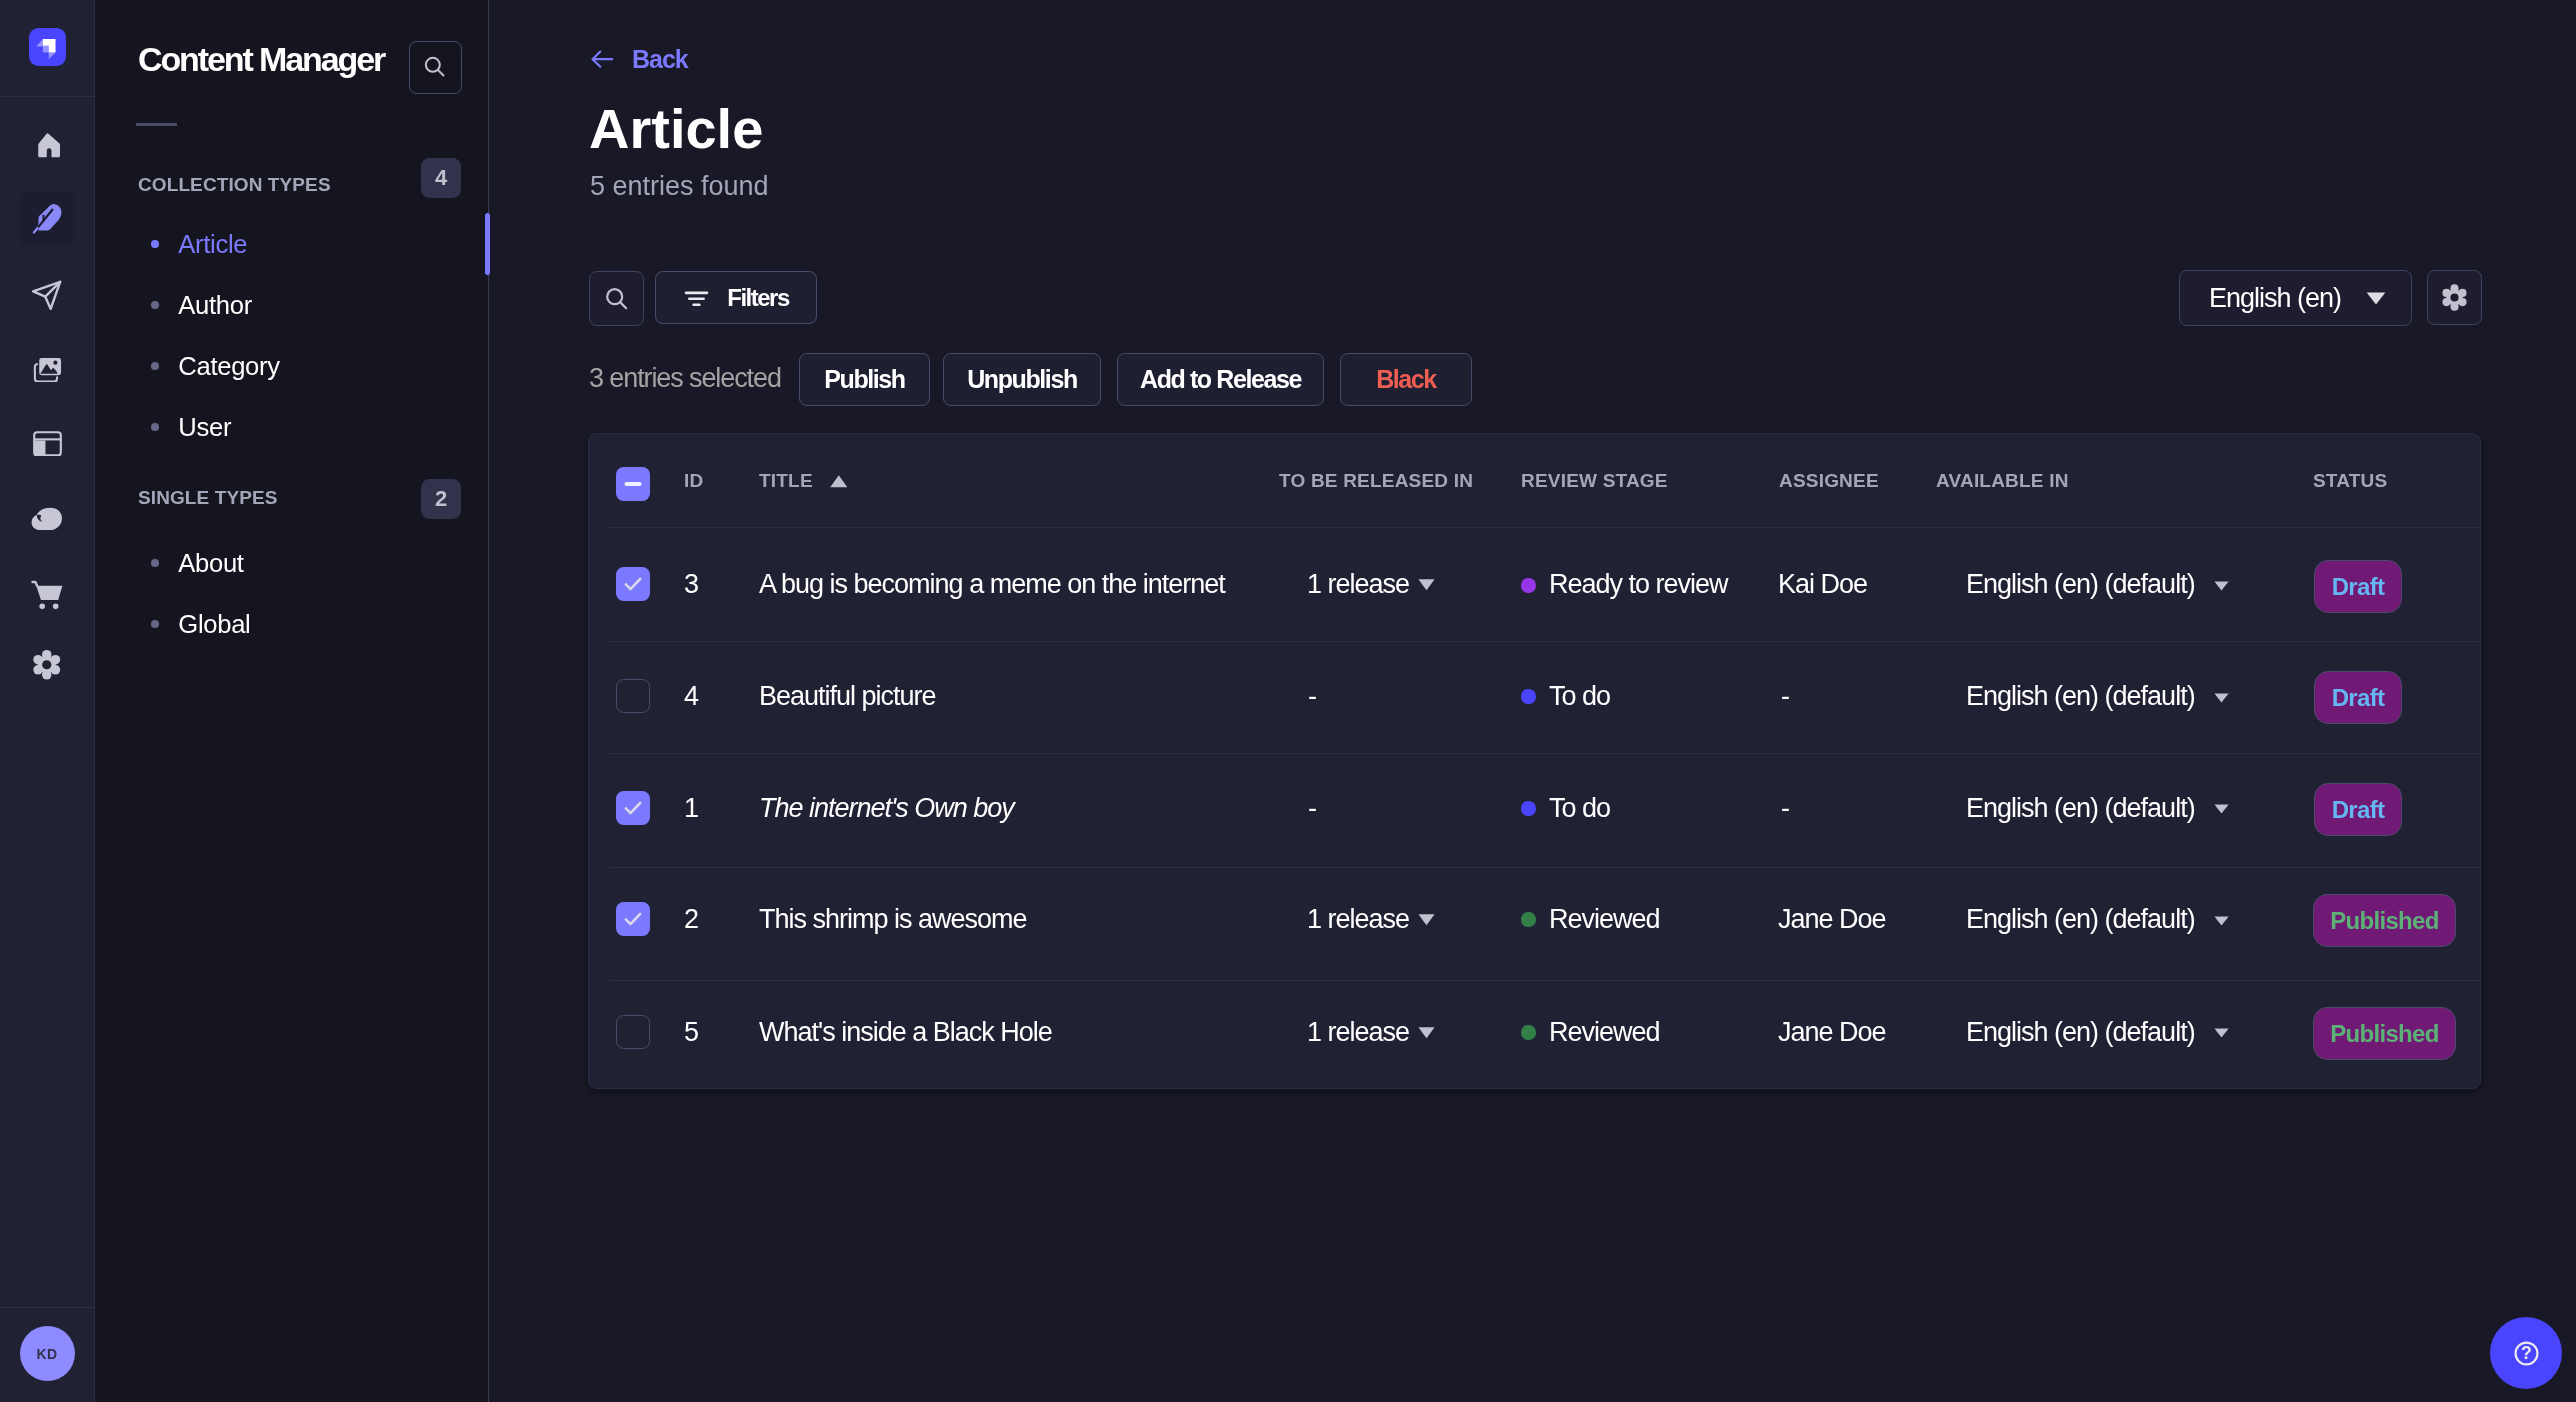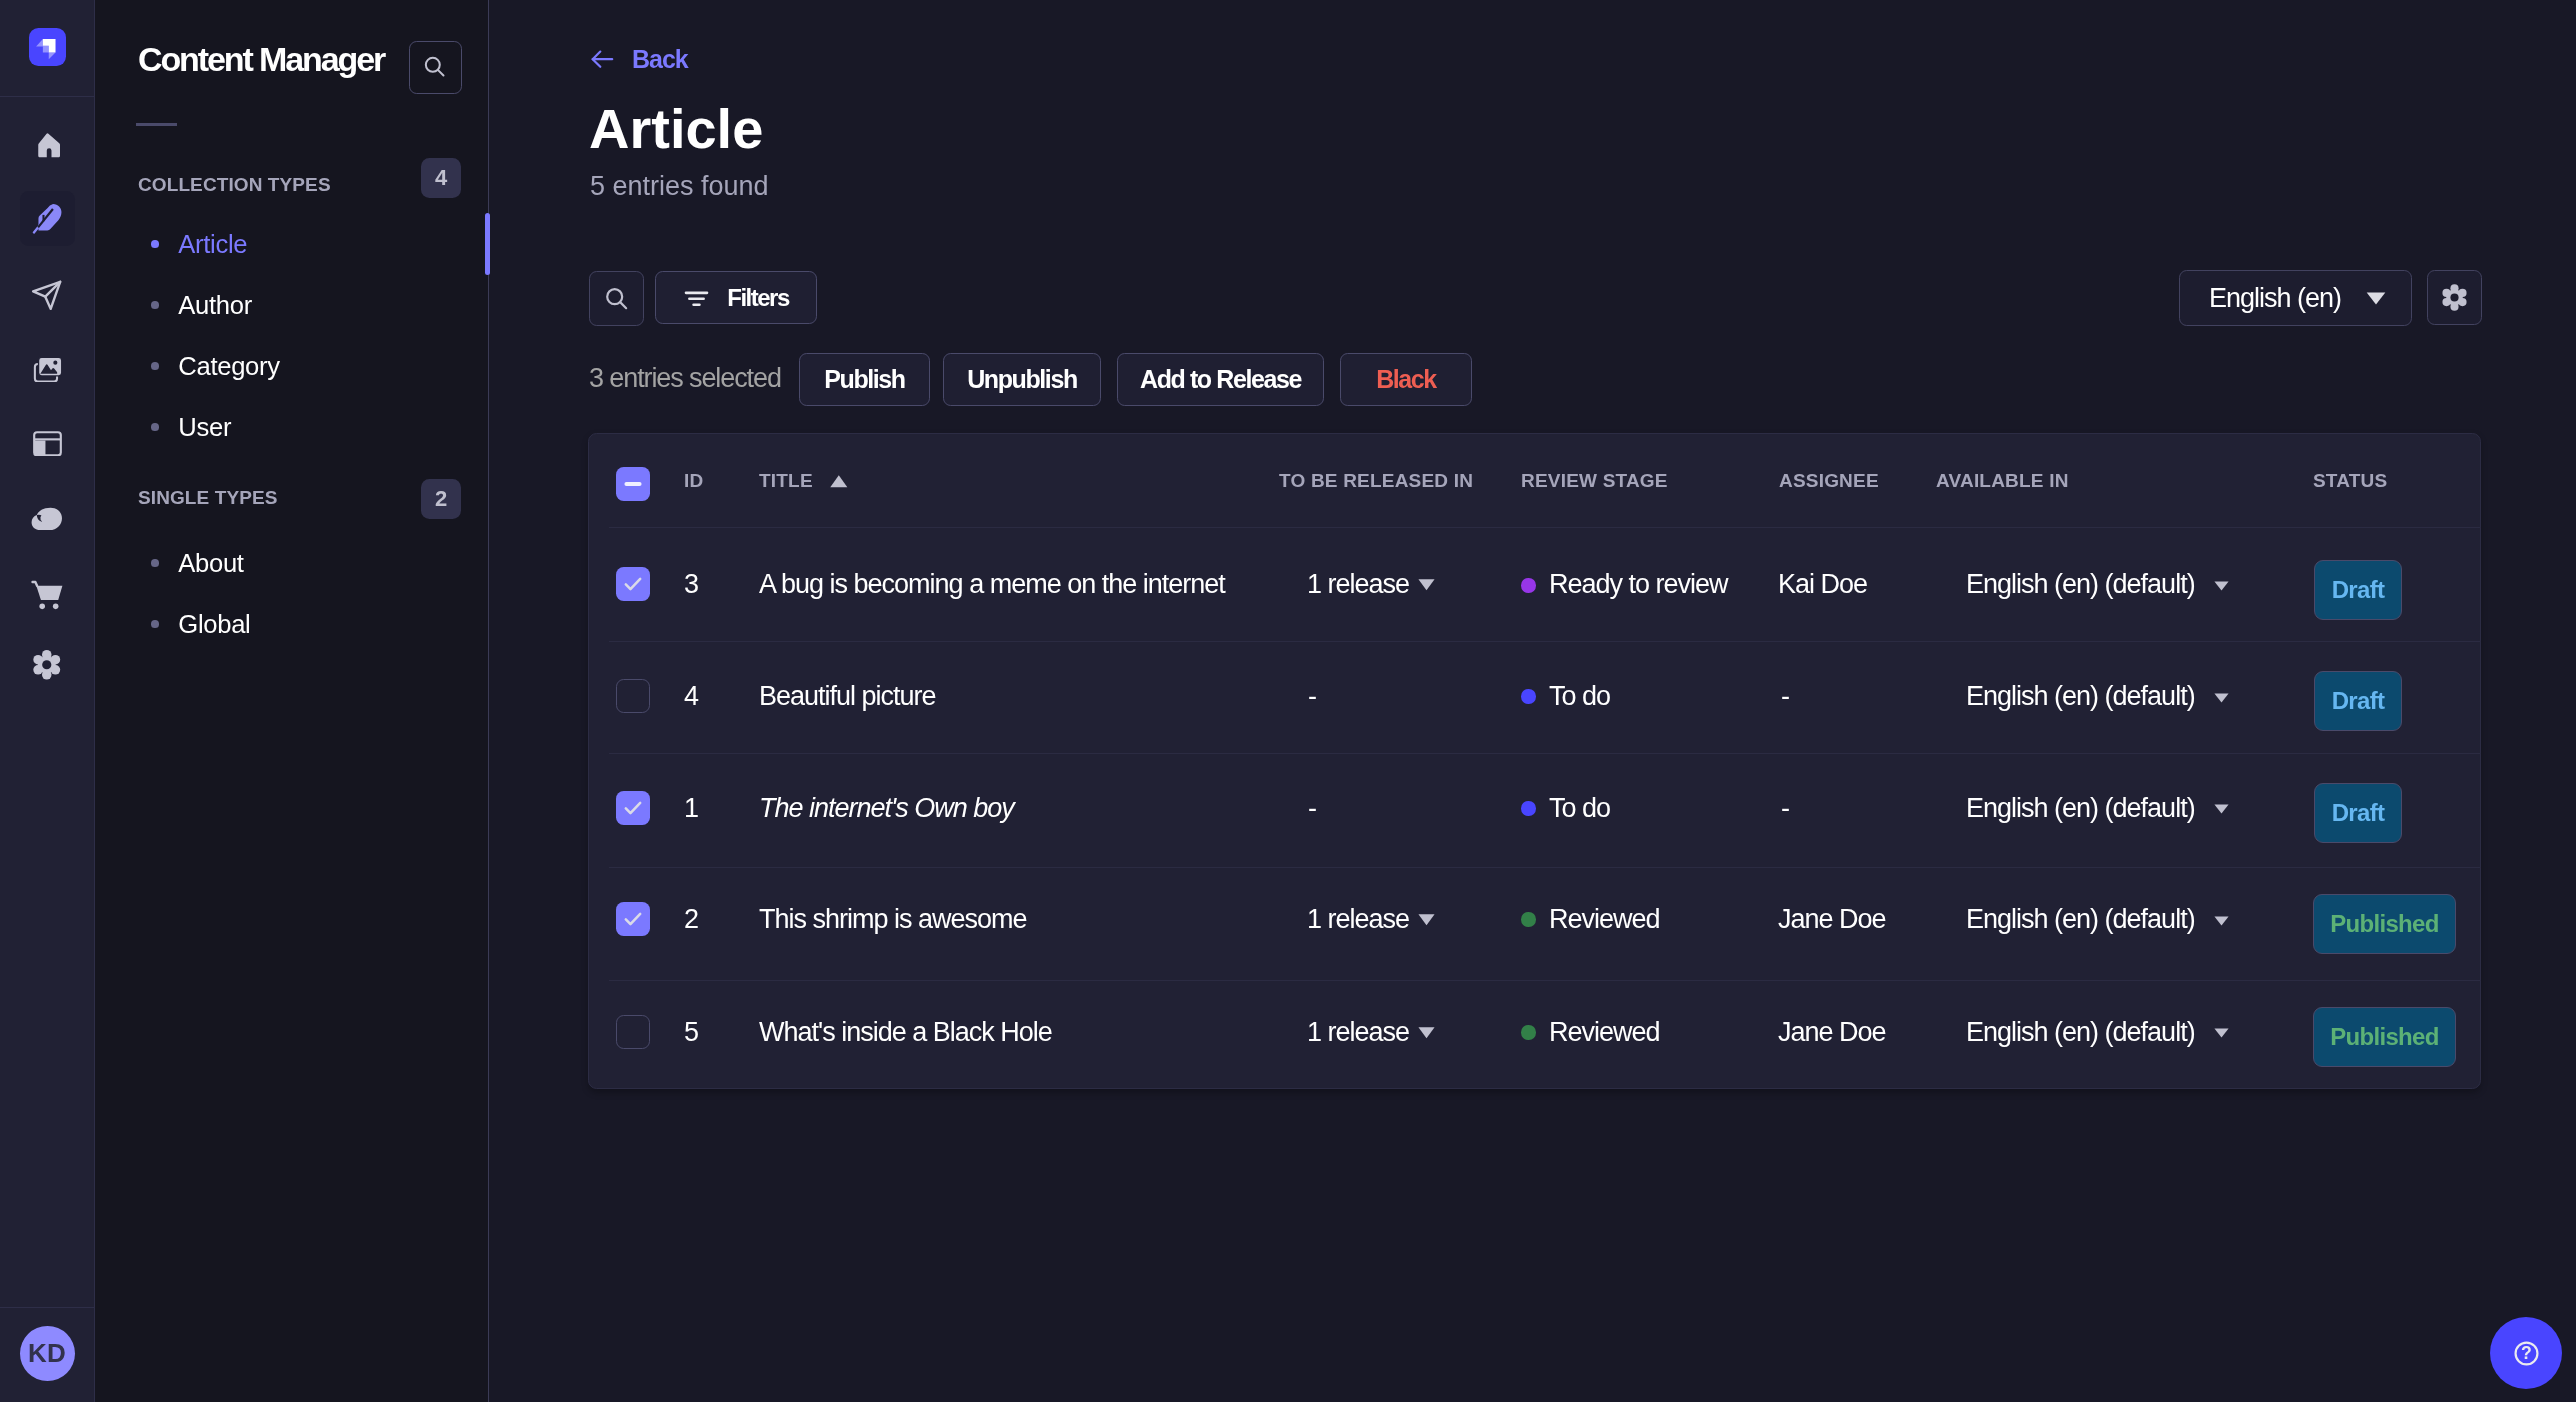--- a/index.html
+++ b/index.html
@@ -7,21 +7,21 @@
   body { font-family:"Liberation Sans", sans-serif; background:#181826; position:relative; }
   .abs { position:absolute; }
 
   
   #rail { left:0; top:0; width:95px; height:1402px; background:#212134; border-right:0.9px solid #2e2e48; }
   #rail .topdiv { position:absolute; left:0; top:96px; width:95px; height:0.9px; background:#2e2e48; }
   #rail .botdiv { position:absolute; left:0; top:1307px; width:95px; height:0.9px; background:#2e2e48; }
   .navicon { position:absolute; left:19.6px; width:55px; height:55px; display:flex; align-items:center; justify-content:center; }
   .navicon svg { display:block; }
   #cmbox { background:#1d1d31; border-radius:8.5px; }
-  #avatar { position:absolute; left:19.6px; top:1326px; width:55px; height:55px; border-radius:50%; background:#8e8aff; color:#32324d; font-size:26px; font-weight:700; display:flex; align-items:center; justify-content:center; letter-spacing:0.4px; }
+  #avatar { position:absolute; left:19.6px; top:1326px; width:55px; height:55px; border-radius:50%; background:#8e8aff; color:#32324d; font-size:14px; font-weight:700; display:flex; align-items:center; justify-content:center; letter-spacing:0.4px; }
 
   
   #subnav { left:95px; top:0; width:394px; height:1402px; background:#15151f; border-right:1.7px solid #3b3b56; }
   #subnav h1 { position:absolute; left:43px; top:42px; font-size:34px; line-height:34px; font-weight:700; color:#ffffff; letter-spacing:-2.1px; white-space:nowrap; }
   #snsearch { position:absolute; left:314px; top:41px; width:53px; height:53px; border:1.7px solid #4a4a6a; border-radius:7.7px; }
   #sndivider { position:absolute; left:41px; top:123px; width:41px; height:2.6px; background:#4a4a6a; }
   .snlabel { position:absolute; left:43px; height:20.4px; line-height:20.4px; font-size:19px; font-weight:700; letter-spacing:0.1px; color:#a5a5ba; }
   .snbadge { position:absolute; left:326px; width:40px; height:40px; background:#32324d; border-radius:8.5px; color:#c0c0cf; font-size:22px; font-weight:600; display:flex; align-items:center; justify-content:center; }
   .snitem { position:absolute; left:56px; height:34px; display:flex; align-items:center; font-size:25.6px; letter-spacing:-0.3px; color:#ffffff; }
   .snitem .dot { width:7.7px; height:7.7px; border-radius:50%; background:#666687; margin-right:19.6px; }
@@ -47,21 +47,21 @@
   #selectedtext { position:absolute; left:97px; top:365px; font-size:27px; line-height:27px; letter-spacing:-1.1px; color:#a3a3a3; }
 
   
   #card { position:absolute; left:96px; top:433px; width:1893px; height:656px; background:#212134; border-radius:8.5px; border:0.9px solid #2c2c44; box-shadow:0 3.4px 6.8px rgba(0,0,0,0.25); }
   .hlabel { position:absolute; top:469px; height:24px; line-height:24px; font-size:19px; font-weight:700; letter-spacing:0.2px; color:#a5a5ba; }
   .cell { position:absolute; font-size:27px; letter-spacing:-1px; color:#ffffff; height:34px; line-height:34px; white-space:nowrap; }
   .rowdiv { position:absolute; left:117px; width:1872px; height:0.9px; background:#2b2b42; }
   .cb { position:absolute; left:124px; width:34px; height:34px; border-radius:7.7px; }
   .cb.on { background:#7b79ff; }
   .cb.off { border:1.7px solid #4a4a6a; }
-  .statusbadge { position:absolute; height:60px; border:1.7px solid #4a4a6a; border-radius:9px; background:#0c4a6e; font-size:24px; font-weight:700; letter-spacing:-0.7px; display:flex; align-items:center; justify-content:center; }
+  .statusbadge { position:absolute; height:53px; border:1.7px solid #4a4a6a; border-radius:14px; background:#701a75; font-size:24px; font-weight:700; letter-spacing:-0.7px; display:flex; align-items:center; justify-content:center; }
   .dot16 { position:absolute; width:14.5px; height:14.5px; border-radius:50%; }
   #helpbtn { position:absolute; left:1998px; top:1317px; width:72px; height:72px; border-radius:50%; background:#4945ff; display:flex; align-items:center; justify-content:center; }
 </style>
 </head>
 <body>
 <div class="abs" id="rail">
   <div class="topdiv"></div>
   <div class="botdiv"></div>
   <div class="abs" style="left:29px;top:28px;width:37px;height:38px;background:#4945ff;border-radius:9.4px;">
     <svg width="37" height="38" viewBox="0 0 43 45">

